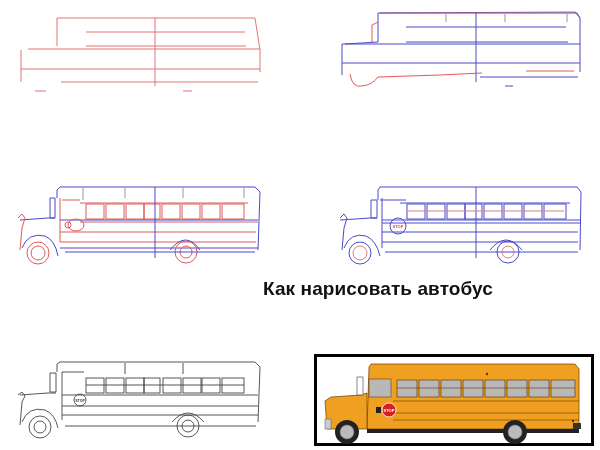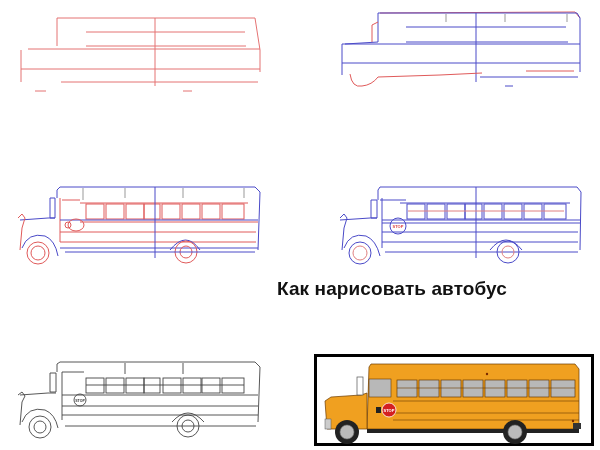--- a/index.html
+++ b/index.html
@@ -1,19 +1,19 @@
 <!DOCTYPE html>
 <html><head>
 <meta charset="utf-8">
 <style>
   html, body { margin:0; padding:0; background:#ffffff; }
   body { width:600px; height:450px; position:relative; overflow:hidden; font-family:"Liberation Sans", sans-serif; }
   .panel { position:absolute; }
   .title {
-    position:absolute; left:277px; top:278px; font-size:19px; font-weight:bold; color:#111;
+    position:absolute; left:263px; top:278px; font-size:19px; font-weight:bold; color:#111;
     font-family:"Liberation Sans", sans-serif; white-space:nowrap; letter-spacing:0.1px;
   }
   .final-frame {
     position:absolute; left:314px; top:354px; width:280px; height:92px;
     border:3px solid #000; background:#fff; box-sizing:border-box;
   }
   svg { display:block; overflow:visible; }
 </style>
 </head>
 <body>

